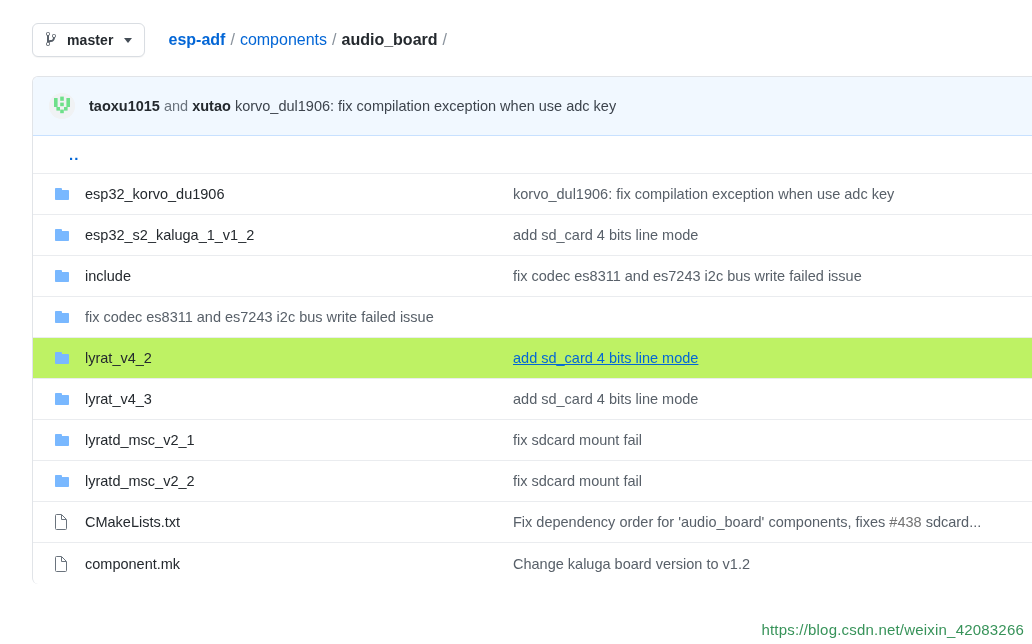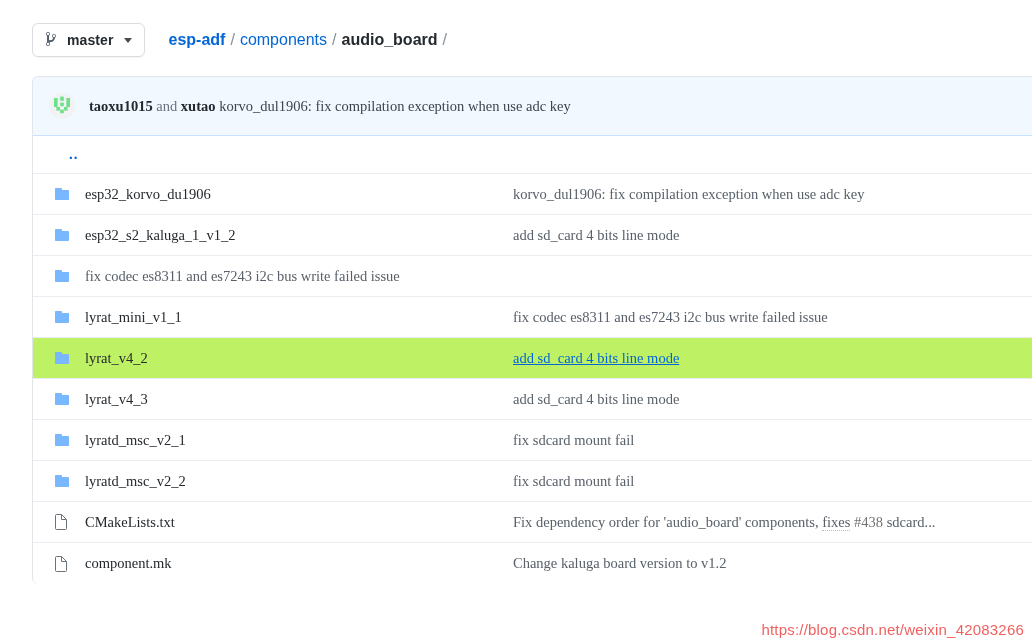--- a/index.html
+++ b/index.html
@@ -85,21 +85,20 @@
     left: 32px;
     top: 76px;
     width: 1000px;
     border: 1px solid #e1e4e8;
     border-right: none;
     border-bottom: none;
     border-radius: 6px 0 0 6px;
     background: #ffffff;
     box-sizing: border-box;
     overflow: hidden;
-    font-family: Liberation Serif, serif;
   }
 
   .commit-banner {
     display: flex;
     align-items: center;
     height: 59px;
     padding: 0 16px;
     background: #f1f8ff;
     border-bottom: 1px solid #c8e1ff;
     box-sizing: border-box;
@@ -189,21 +188,21 @@
   .dotted {
     border-bottom: 1px dotted #b9bfc6;
   }
 
   
   .watermark {
     position: absolute;
     right: 8px;
     bottom: 6px;
     font-size: 15px;
-    color: #ef4444;
+    color: #15803d;
     opacity: .85;
     letter-spacing: .2px;
     pointer-events: none;
     user-select: none;
   }
 </style>
 </head>
 <body>
 
 <div class="topbar">
@@ -276,29 +275,29 @@
         </span>
         <span class="cell-name">esp32_s2_kaluga_1_v1_2</span>
         <span class="cell-msg">add sd_card 4 bits line mode</span>
       </div>
       <div class="row">
         <span class="cell-icon">
           <svg width="18" height="16" viewBox="0 0 14 16" aria-hidden="true">
             <path fill="#79b8ff" d="M13 4H7V3c0-.66-.31-1-1-1H1c-.55 0-1 .45-1 1v10c0 .55.45 1 1 1h12c.55 0 1-.45 1-1V5c0-.55-.45-1-1-1z"></path>
           </svg>
         </span>
+        <span class="cell-name">include</span>
         <span class="cell-msg">fix codec es8311 and es7243 i2c bus write failed issue</span>
       </div>
       <div class="row">
         <span class="cell-icon">
           <svg width="18" height="16" viewBox="0 0 14 16" aria-hidden="true">
             <path fill="#79b8ff" d="M13 4H7V3c0-.66-.31-1-1-1H1c-.55 0-1 .45-1 1v10c0 .55.45 1 1 1h12c.55 0 1-.45 1-1V5c0-.55-.45-1-1-1z"></path>
           </svg>
         </span>
-        <span class="cell-name">lyrat_mini_v1_1</span>
         <span class="cell-msg">fix codec es8311 and es7243 i2c bus write failed issue</span>
       </div>
       <div class="row hovered">
         <span class="cell-icon">
           <svg width="18" height="16" viewBox="0 0 14 16" aria-hidden="true">
             <path fill="#79b8ff" d="M13 4H7V3c0-.66-.31-1-1-1H1c-.55 0-1 .45-1 1v10c0 .55.45 1 1 1h12c.55 0 1-.45 1-1V5c0-.55-.45-1-1-1z"></path>
           </svg>
         </span>
         <span class="cell-name">lyrat_v4_2</span>
         <span class="cell-msg link">add sd_card 4 bits line mode</span>

